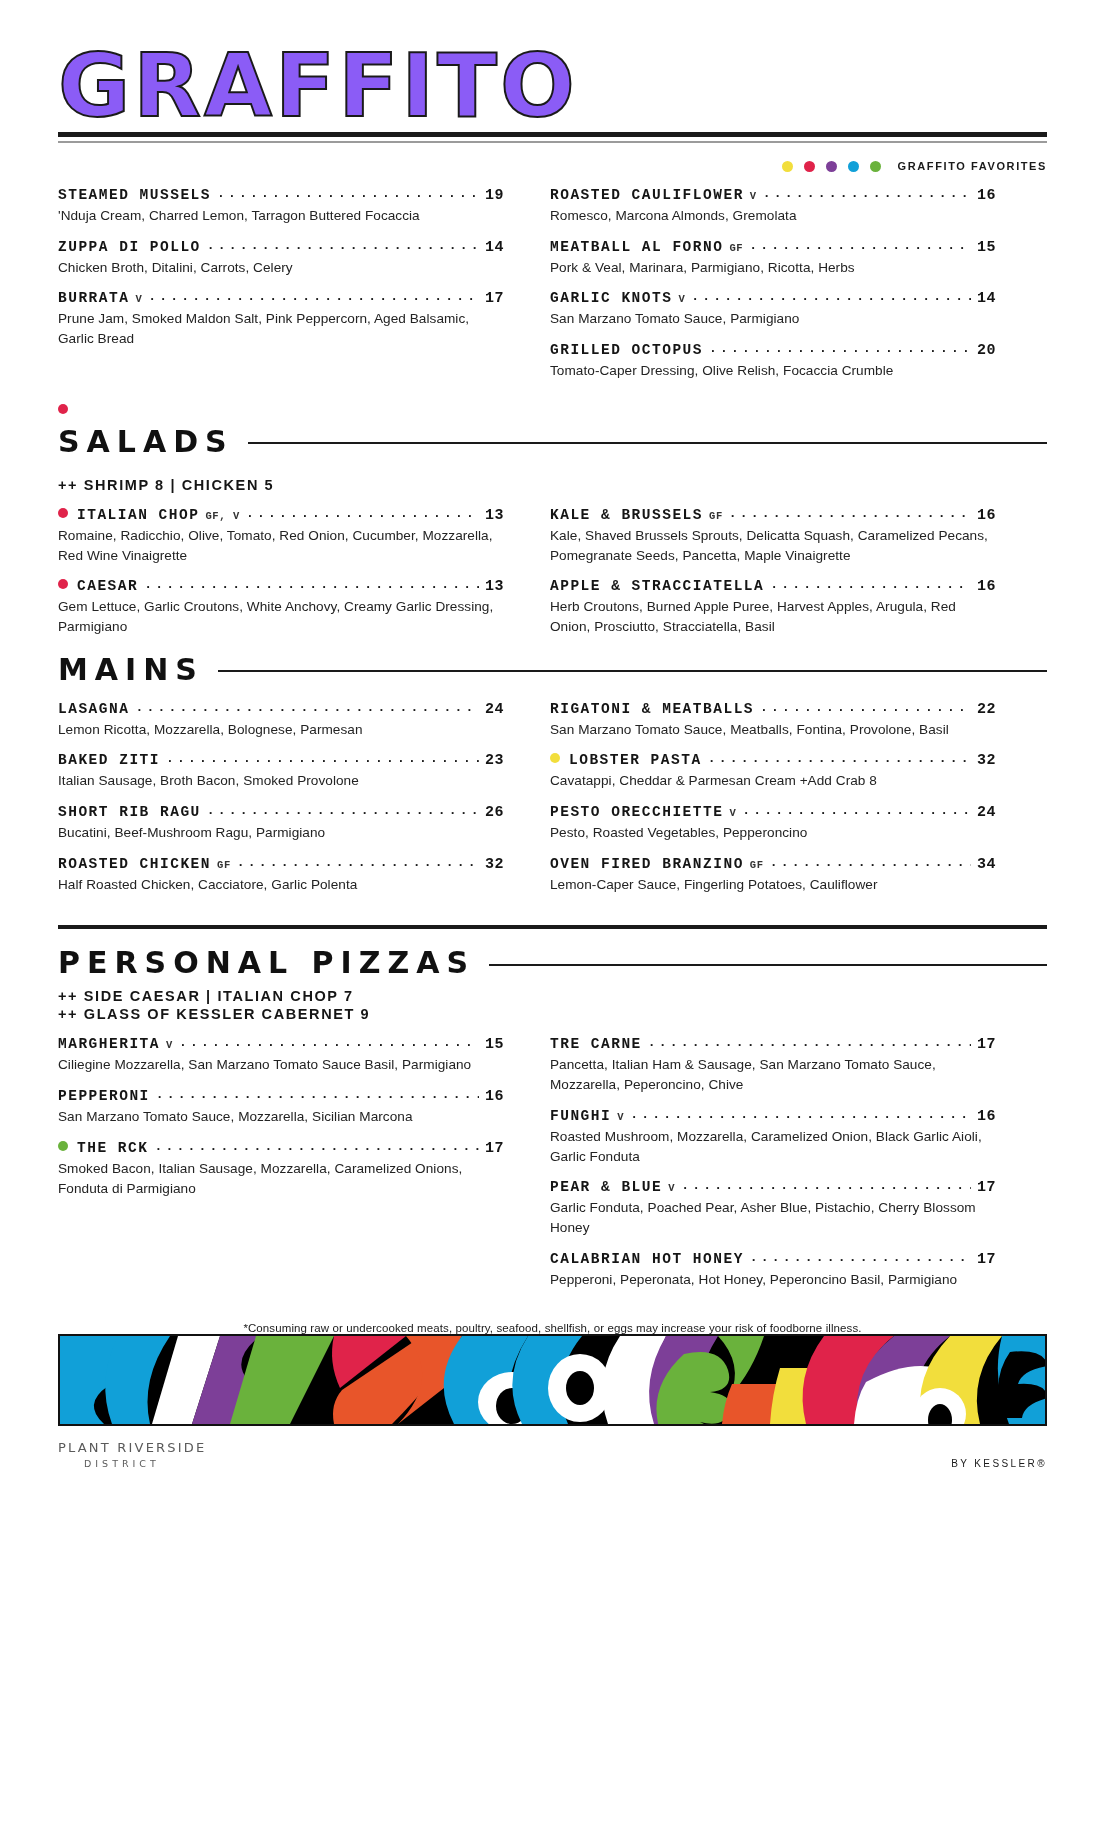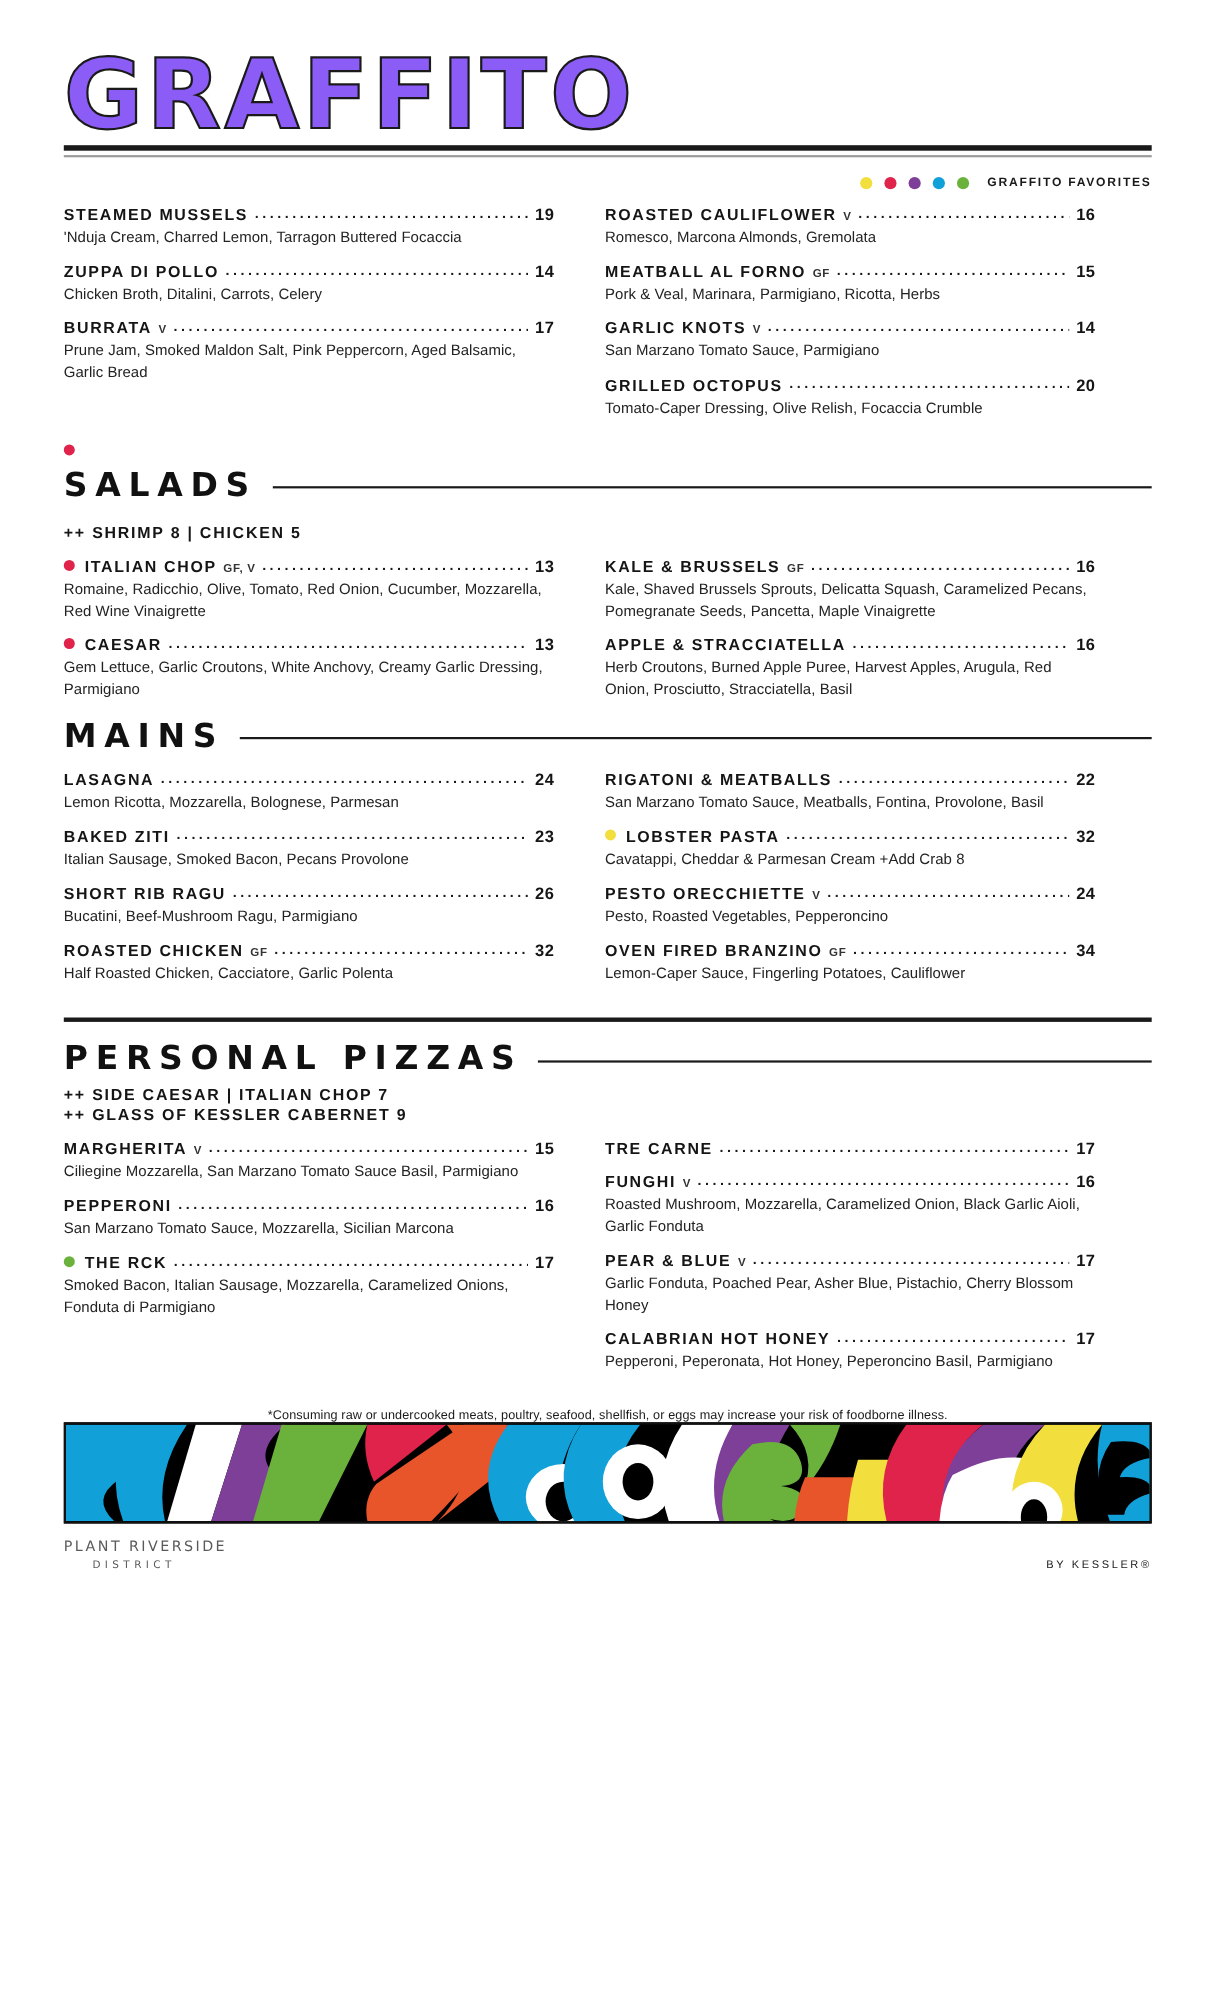--- a/index.html
+++ b/index.html
@@ -46,21 +46,21 @@
 
   
   .cols { display: flex; gap: 46px; }
   .col  { width: 446px; }
 
   
   .item { margin-bottom: 13px; }
   .item-row {
     display: flex; align-items: baseline; width: 100%;
     font-weight: 700; font-size: 14.5px; letter-spacing: 1.5px;
-    color: #151515; text-transform: uppercase;
+    color: #151515; text-transform: uppercase; font-family: Liberation Mono, monospace;
   }
   .fav-dot { width: 10px; height: 10px; border-radius: 50%;
              display: inline-block; margin-right: 9px;
              position: relative; top: -1px; flex: none; }
   .item-name { white-space: nowrap; }
   .diet { font-size: 10.5px; font-weight: 600; letter-spacing: .6px;
           margin-left: 6px; color: #333; }
   .dots { flex: 1; overflow: hidden; white-space: nowrap;
           margin: 0 6px; color: #1a1a1a; font-weight: 700;
           letter-spacing: 3.2px; font-size: 13px;
@@ -238,21 +238,21 @@
               <span class="price">24</span>
             </div>
             <div class="desc">Lemon Ricotta, Mozzarella, Bolognese, Parmesan</div>
           </div>
           <div class="item">
             <div class="item-row">
               <span class="item-name">BAKED ZITI</span>
               <span class="dots">..........................................................................................</span>
               <span class="price">23</span>
             </div>
-            <div class="desc">Italian Sausage, Smoked Bacon, Pecans Provolone</div>
+            <div class="desc">Italian Sausage, Broth Bacon, Smoked Provolone</div>
           </div>
           <div class="item">
             <div class="item-row">
               <span class="item-name">SHORT RIB RAGU</span>
               <span class="dots">..........................................................................................</span>
               <span class="price">26</span>
             </div>
             <div class="desc">Bucatini, Beef-Mushroom Ragu, Parmigiano</div>
           </div>
           <div class="item">
@@ -339,20 +339,21 @@
             <div class="desc">Smoked Bacon, Italian Sausage, Mozzarella, Caramelized Onions, Fonduta di Parmigiano</div>
           </div>
         </div>
         <div class="col">
           <div class="item">
             <div class="item-row">
               <span class="item-name">TRE CARNE</span>
               <span class="dots">..........................................................................................</span>
               <span class="price">17</span>
             </div>
+            <div class="desc">Pancetta, Italian Ham &amp; Sausage, San Marzano Tomato Sauce, Mozzarella, Peperoncino, Chive</div>
           </div>
           <div class="item">
             <div class="item-row">
               <span class="item-name">FUNGHI</span>
               <span class="diet">V</span>
               <span class="dots">..........................................................................................</span>
               <span class="price">16</span>
             </div>
             <div class="desc">Roasted Mushroom, Mozzarella, Caramelized Onion, Black Garlic Aioli, Garlic Fonduta</div>
           </div>

